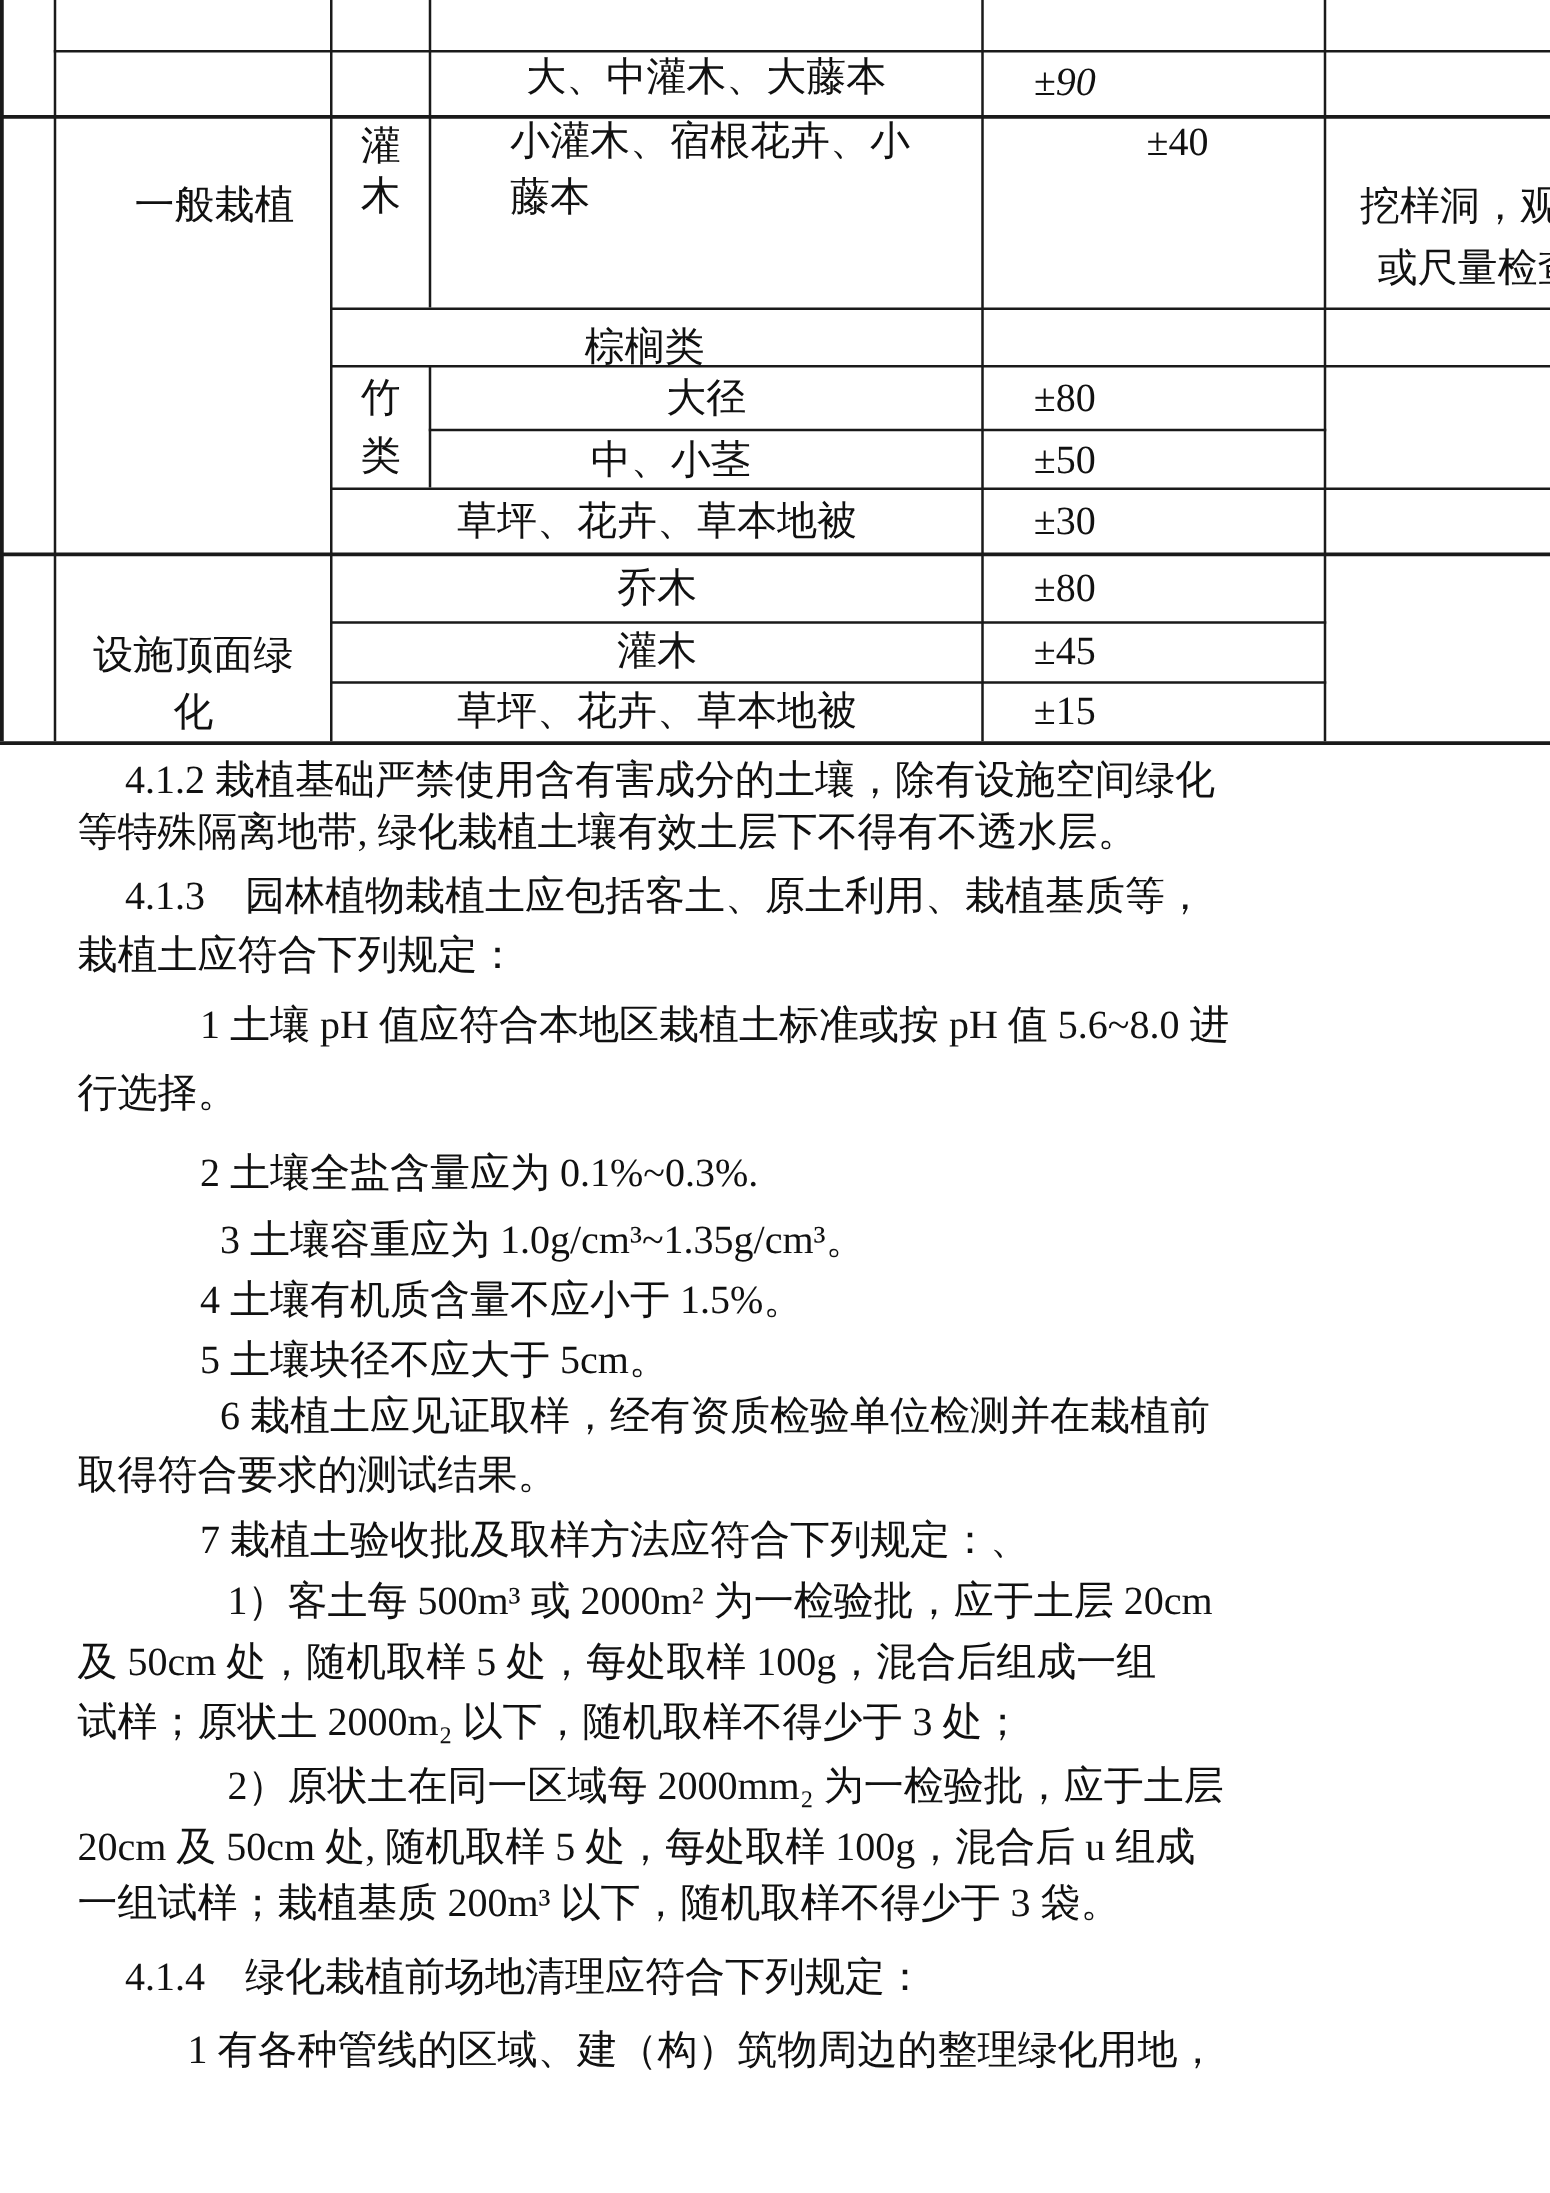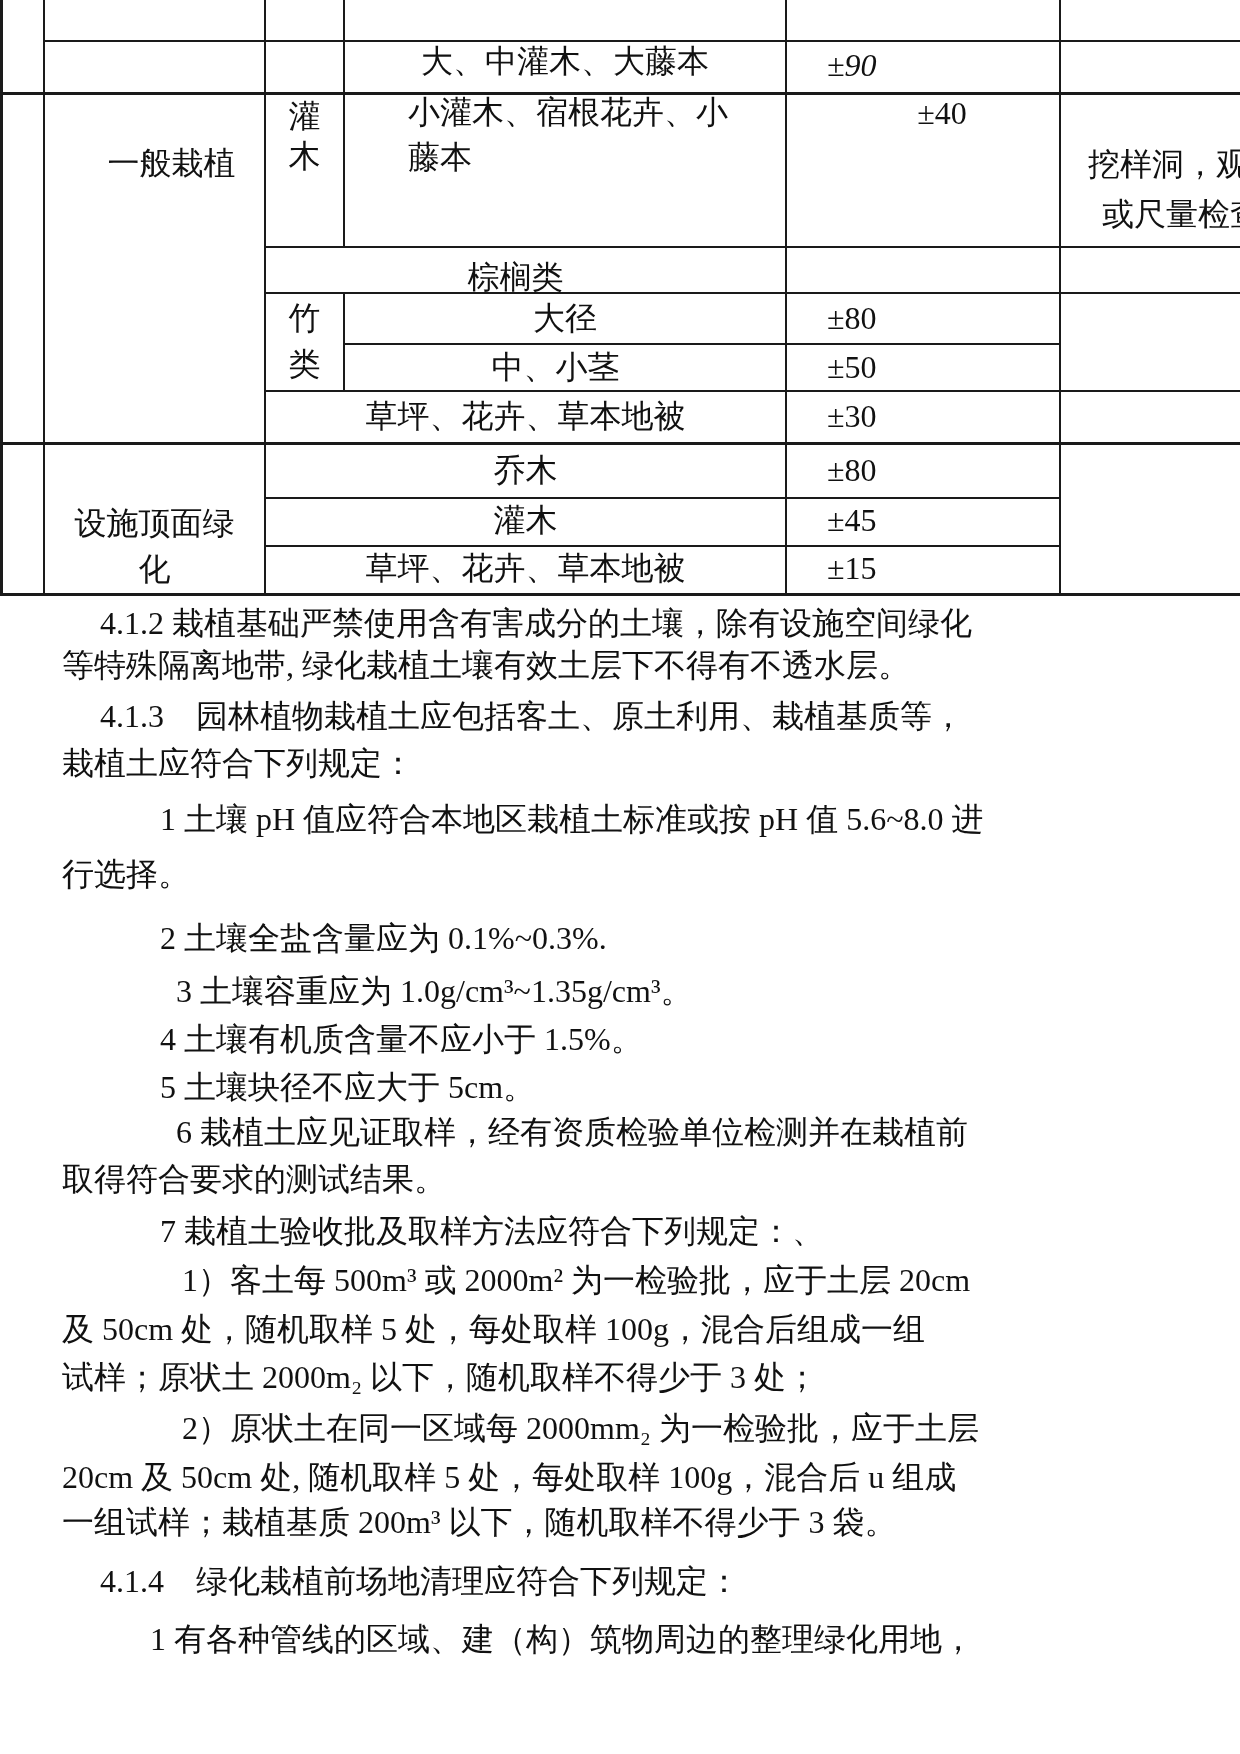--- a/index.html
+++ b/index.html
@@ -77,21 +77,21 @@
   <div style="position:absolute;left:1061px;top:95px;width:179px;height:151px;overflow:hidden;">
     <div class="bline" style="left:27px;top:50px;">挖样洞，观</div>
     <div class="bline" style="left:41px;top:100px;">或尺量检查</div>
   </div>
 
   <div class="cell" style="left:256px;top:248px;width:519px;height:60px;">棕榈类</div>
 
   <div class="cell" style="left:345px;top:294px;width:440px;height:49px;">大径</div>
   <div class="cell left" style="left:827px;top:294px;width:230px;height:49px;">±80</div>
 
-  <div class="cell" style="left:364px;top:345px;width:383px;height:45px;">中、小茎</div>
+  <div class="cell" style="left:345px;top:345px;width:383px;height:45px;">中、小茎</div>
   <div class="cell left" style="left:827px;top:345px;width:230px;height:45px;">±50</div>
 
   <div class="cell" style="left:266px;top:392px;width:519px;height:50px;">草坪、花卉、草本地被</div>
   <div class="cell left" style="left:827px;top:392px;width:230px;height:50px;">±30</div>
 
   <div class="cell" style="left:266px;top:445px;width:519px;height:52px;">乔木</div>
   <div class="cell left" style="left:827px;top:445px;width:230px;height:52px;">±80</div>
 
   <div class="cell" style="left:266px;top:497px;width:519px;height:48px;">灌木</div>
   <div class="cell left" style="left:827px;top:497px;width:230px;height:48px;">±45</div>

